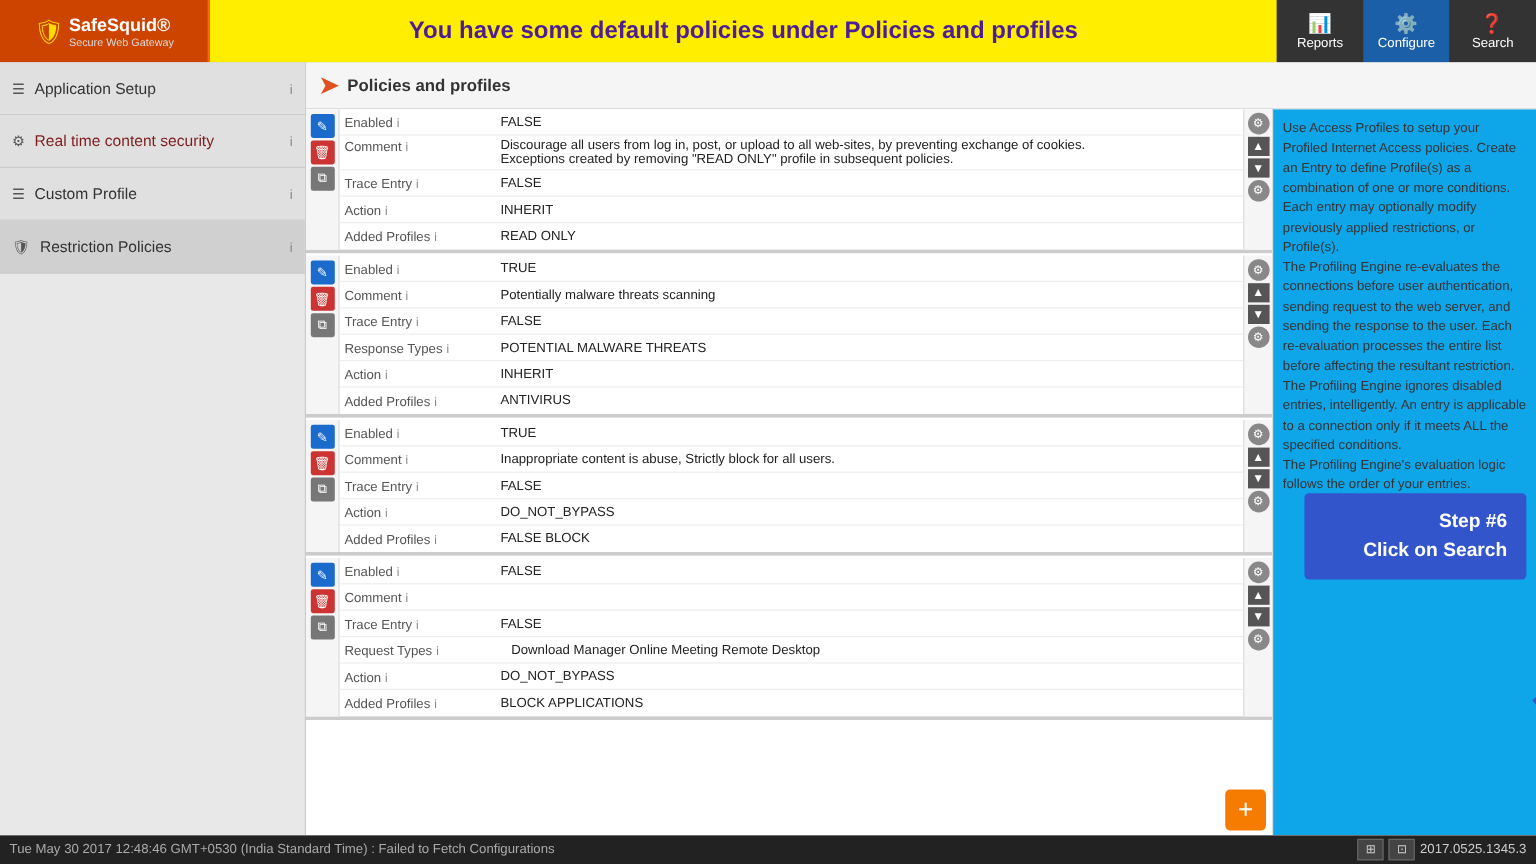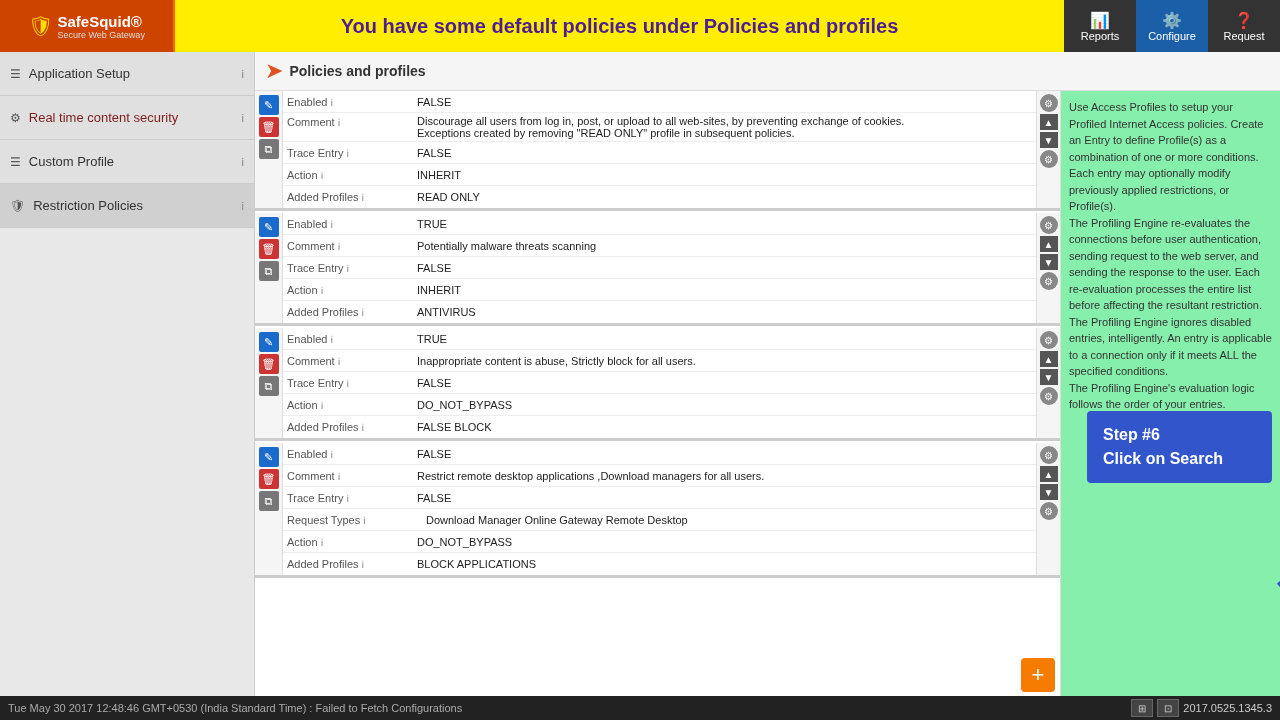--- a/index.html
+++ b/index.html
@@ -22,21 +22,21 @@
   <div style="display:flex;flex-direction:column;align-items:center;justify-content:center;width:72px;height:52px;color:white;font-size:11px;cursor:pointer;background:#333;">
     <span style="font-size:16px;">📊</span>
     <span>Reports</span>
   </div>
   <div style="display:flex;flex-direction:column;align-items:center;justify-content:center;width:72px;height:52px;color:white;font-size:11px;cursor:pointer;background:#1a5fa8;">
     <span style="font-size:16px;">⚙️</span>
     <span>Configure</span>
   </div>
   <div style="display:flex;flex-direction:column;align-items:center;justify-content:center;width:72px;height:52px;color:white;font-size:11px;cursor:pointer;background:#333;">
     <span style="font-size:16px;">❓</span>
-    <span>Request</span>
+    <span>Search</span>
   </div>
 </div>
 
 <div style="display:flex; height:644px; position:relative;">
 
   <div style="width:255px; background:#e8e8e8; border-right:1px solid #ccc; flex-shrink:0;">
     <div style="display:flex;align-items:center;padding:14px 10px;cursor:pointer;border-bottom:1px solid #ccc;background:#e0e0e0;">
       <span style="margin-right:8px;color:#555;">☰</span>
       <span style="font-size:13px;color:#333;flex:1;">Application Setup</span>
       <span style="color:#888;font-size:11px;">ℹ</span>
@@ -119,20 +119,24 @@
             </div>
             <div style="display:flex;align-items:center;border-bottom:1px solid #eee;min-height:22px;padding:2px 4px;">
               <span style="width:130px;font-size:11px;color:#555;flex-shrink:0;">Comment <span style="color:#888;font-size:10px;">ℹ</span></span>
               <span style="font-size:11px;color:#222;">Potentially malware threats scanning</span>
             </div>
             <div style="display:flex;align-items:center;border-bottom:1px solid #eee;min-height:22px;padding:2px 4px;">
               <span style="width:130px;font-size:11px;color:#555;flex-shrink:0;">Trace Entry <span style="color:#888;font-size:10px;">ℹ</span></span>
               <span style="font-size:11px;color:#222;">FALSE</span>
             </div>
             <div style="display:flex;align-items:center;border-bottom:1px solid #eee;min-height:22px;padding:2px 4px;">
+              <span style="width:130px;font-size:11px;color:#555;flex-shrink:0;">Response Types <span style="color:#888;font-size:10px;">ℹ</span></span>
+              <span style="font-size:11px;color:#222;">POTENTIAL MALWARE THREATS</span>
+            </div>
+            <div style="display:flex;align-items:center;border-bottom:1px solid #eee;min-height:22px;padding:2px 4px;">
               <span style="width:130px;font-size:11px;color:#555;flex-shrink:0;">Action <span style="color:#888;font-size:10px;">ℹ</span></span>
               <span style="font-size:11px;color:#222;">INHERIT</span>
             </div>
             <div style="display:flex;align-items:center;min-height:22px;padding:2px 4px;">
               <span style="width:130px;font-size:11px;color:#555;flex-shrink:0;">Added Profiles <span style="color:#888;font-size:10px;">ℹ</span></span>
               <span style="font-size:11px;color:#222;">ANTIVIRUS</span>
             </div>
           </div>
           <div style="width:24px;display:flex;flex-direction:column;align-items:center;background:#f5f5f5;border-left:1px solid #ddd;padding:2px;">
             <button style="width:18px;height:18px;background:#888;color:white;border:none;cursor:pointer;border-radius:50%;margin:1px;font-size:10px;">⚙</button>
@@ -184,56 +188,55 @@
             <button style="width:20px;height:20px;background:#cc3333;color:white;border:none;cursor:pointer;border-radius:2px;margin:1px;font-size:11px;">🗑</button>
             <button style="width:20px;height:20px;background:#777;color:white;border:none;cursor:pointer;border-radius:2px;margin:1px;font-size:11px;">⧉</button>
           </div>
           <div style="flex:1;">
             <div style="display:flex;align-items:center;border-bottom:1px solid #eee;min-height:22px;padding:2px 4px;">
               <span style="width:130px;font-size:11px;color:#555;flex-shrink:0;">Enabled <span style="color:#888;font-size:10px;">ℹ</span></span>
               <span style="font-size:11px;color:#222;">FALSE</span>
             </div>
             <div style="display:flex;align-items:center;border-bottom:1px solid #eee;min-height:22px;padding:2px 4px;">
               <span style="width:130px;font-size:11px;color:#555;flex-shrink:0;">Comment <span style="color:#888;font-size:10px;">ℹ</span></span>
-              <span style="font-size:11px;color:#222;">Restrict remote desktop applications ,Download managers for all users.</span>
             </div>
             <div style="display:flex;align-items:center;border-bottom:1px solid #eee;min-height:22px;padding:2px 4px;">
               <span style="width:130px;font-size:11px;color:#555;flex-shrink:0;">Trace Entry <span style="color:#888;font-size:10px;">ℹ</span></span>
               <span style="font-size:11px;color:#222;">FALSE</span>
             </div>
             <div style="display:flex;align-items:center;border-bottom:1px solid #eee;min-height:22px;padding:2px 4px;">
               <span style="width:139px;font-size:11px;color:#555;flex-shrink:0;">Request Types <span style="color:#888;font-size:10px;">ℹ</span></span>
-              <span style="font-size:11px;color:#222;">Download Manager  Online Gateway  Remote Desktop</span>
+              <span style="font-size:11px;color:#222;">Download Manager  Online Meeting  Remote Desktop</span>
             </div>
             <div style="display:flex;align-items:center;border-bottom:1px solid #eee;min-height:22px;padding:2px 4px;">
               <span style="width:130px;font-size:11px;color:#555;flex-shrink:0;">Action <span style="color:#888;font-size:10px;">ℹ</span></span>
               <span style="font-size:11px;color:#222;">DO_NOT_BYPASS</span>
             </div>
             <div style="display:flex;align-items:center;min-height:22px;padding:2px 4px;">
               <span style="width:130px;font-size:11px;color:#555;flex-shrink:0;">Added Profiles <span style="color:#888;font-size:10px;">ℹ</span></span>
               <span style="font-size:11px;color:#222;">BLOCK APPLICATIONS</span>
             </div>
           </div>
           <div style="width:24px;display:flex;flex-direction:column;align-items:center;background:#f5f5f5;border-left:1px solid #ddd;padding:2px;">
             <button style="width:18px;height:18px;background:#888;color:white;border:none;cursor:pointer;border-radius:50%;margin:1px;font-size:10px;">⚙</button>
             <button style="width:18px;height:16px;background:#555;color:white;border:none;cursor:pointer;margin:1px;font-size:10px;">▲</button>
             <button style="width:18px;height:16px;background:#555;color:white;border:none;cursor:pointer;margin:1px;font-size:10px;">▼</button>
             <button style="width:18px;height:18px;background:#888;color:white;border:none;cursor:pointer;border-radius:50%;margin:1px;font-size:10px;">⚙</button>
           </div>
         </div>
 
       </div>
 
-      <div style="width:220px;background:#86efac;border-left:1px solid #ddd;padding:8px;font-size:11px;color:#333;line-height:1.5;overflow-y:auto;flex-shrink:0;position:relative;">
+      <div style="width:220px;background:#0ea5e9;border-left:1px solid #ddd;padding:8px;font-size:11px;color:#333;line-height:1.5;overflow-y:auto;flex-shrink:0;position:relative;">
         <p>Use Access Profiles to setup your Profiled Internet Access policies. Create an Entry to define Profile(s) as a combination of one or more conditions. Each entry may optionally modify previously applied restrictions, or Profile(s).</p>
         <p>The Profiling Engine re-evaluates the connections before user authentication, sending request to the web server, and sending the response to the user. Each re-evaluation processes the entire list before affecting the resultant restriction.</p>
         <p>The Profiling Engine ignores disabled entries, intelligently. An entry is applicable to a connection only if it meets ALL the specified conditions.</p>
         <p>The Profiling Engine's evaluation logic follows the order of your entries.</p>
 
-        <div style="position:absolute;right:8px;top:320px;background:#3355cc;color:white;padding:12px 16px;border-radius:4px;font-size:16px;font-weight:bold;text-align:left;width:185px;z-index:100;margin-left:36px;">
+        <div style="position:absolute;right:8px;top:320px;background:#3355cc;color:white;padding:12px 16px;border-radius:4px;font-size:16px;font-weight:bold;text-align:right;width:185px;z-index:100;margin-left:36px;">
           <div>Step #6</div>
           <div>Click on Search</div>
         </div>
 
         <div style="position:absolute;right:0;top:490px;width:100px;height:60px;">
           <svg width="100" height="60" style="overflow:visible;">
             <line x1="100" y1="0" x2="200" y2="120" stroke="#3355cc" stroke-width="8"></line>
           </svg>
         </div>
       </div>

